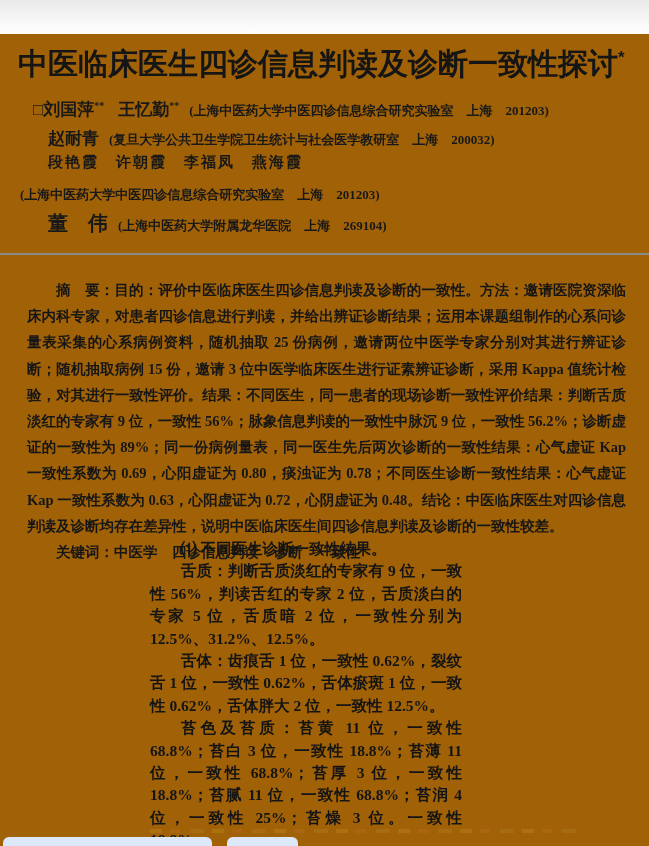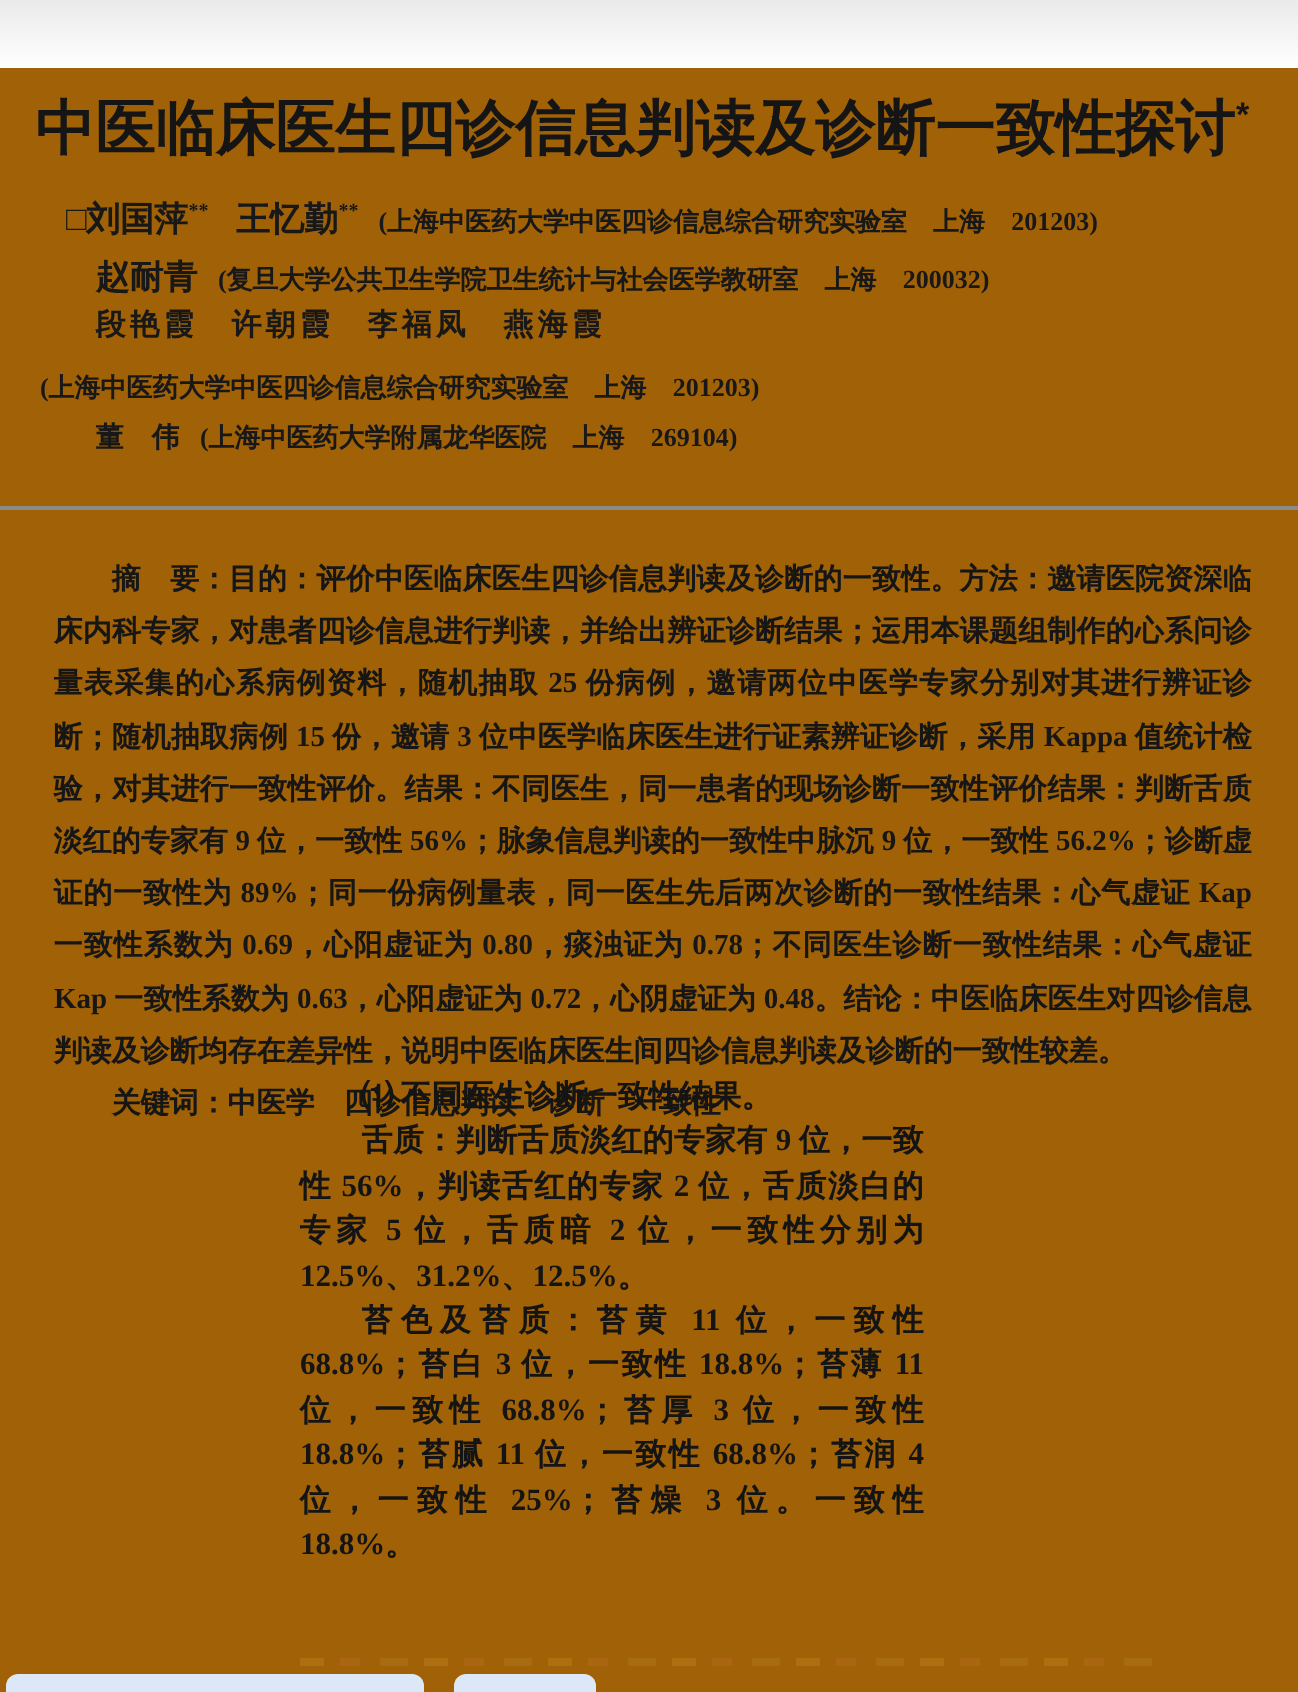--- a/index.html
+++ b/index.html
@@ -27,21 +27,21 @@
   .asup {font-size:10px; vertical-align:super; font-weight:700;}
   .affil {font-weight:700; font-size:13px; margin-left:10px;}
   .name-gap {display:inline-block; width:14px;}
   .l1 {left:33px; top:98px;}
   .l2 {left:48px; top:127px;}
   .l3 {left:48px; top:153px;}
   .l3 .aname {font-size:15px; letter-spacing:2px;}
   .l4 {left:20px; top:185px;}
   .l4 .affil {margin-left:0;}
   .l5 {left:48px; top:210px;}
-  .l5 .aname {font-size:14px;}
+  .l5 .aname {font-size:20px;}
   .rule {position:absolute; left:0; top:253px; width:649px; height:2px; background:#8a8a8a;}
   .abstract-block {position:absolute; left:27px; top:277px; width:599px;}
   .abstract {
     margin:0; font-weight:700; font-size:14.5px; line-height:26.2px;
     text-align:justify; text-indent:2em; color:#161616;
   }
   .keywords {
     margin:0; font-weight:700; font-size:14.5px; line-height:26.2px;
     text-indent:2em; color:#161616;
   }
@@ -93,20 +93,21 @@
   <div class="rule"></div>
 
   <div class="abstract-block">
     <p class="abstract">摘　要：目的：评价中医临床医生四诊信息判读及诊断的一致性。方法：邀请医院资深临床内科专家，对患者四诊信息进行判读，并给出辨证诊断结果；运用本课题组制作的心系问诊量表采集的心系病例资料，随机抽取 25 份病例，邀请两位中医学专家分别对其进行辨证诊断；随机抽取病例 15 份，邀请 3 位中医学临床医生进行证素辨证诊断，采用 Kappa 值统计检验，对其进行一致性评价。结果：不同医生，同一患者的现场诊断一致性评价结果：判断舌质淡红的专家有 9 位，一致性 56%；脉象信息判读的一致性中脉沉 9 位，一致性 56.2%；诊断虚证的一致性为 89%；同一份病例量表，同一医生先后两次诊断的一致性结果：心气虚证 Kap 一致性系数为 0.69，心阳虚证为 0.80，痰浊证为 0.78；不同医生诊断一致性结果：心气虚证 Kap 一致性系数为 0.63，心阳虚证为 0.72，心阴虚证为 0.48。结论：中医临床医生对四诊信息判读及诊断均存在差异性，说明中医临床医生间四诊信息判读及诊断的一致性较差。</p>
     <p class="keywords">关键词：中医学　四诊信息判读　诊断　一致性</p>
   </div>
 
   <div class="body-col">
     <p>⑴ 不同医生诊断一致性结果。</p>
     <p>舌质：判断舌质淡红的专家有 9 位，一致性 56%，判读舌红的专家 2 位，舌质淡白的专家 5 位，舌质暗 2 位，一致性分别为 12.5%、31.2%、12.5%。</p>
+    <p>舌体：齿痕舌 1 位，一致性 0.62%，裂纹舌 1 位，一致性 0.62%，舌体瘀斑 1 位，一致性 0.62%，舌体胖大 2 位，一致性 12.5%。</p>
     <p>苔色及苔质：苔黄 11 位，一致性 68.8%；苔白 3 位，一致性 18.8%；苔薄 11 位，一致性 68.8%；苔厚 3 位，一致性 18.8%；苔腻 11 位，一致性 68.8%；苔润 4 位，一致性 25%；苔燥 3 位。一致性 18.8%。</p>
 
   </div>
 
   <div class="ghost-line"></div>
   <div class="partial-btn pb1"></div>
   <div class="partial-btn pb2"></div>
 
 </div>
 

